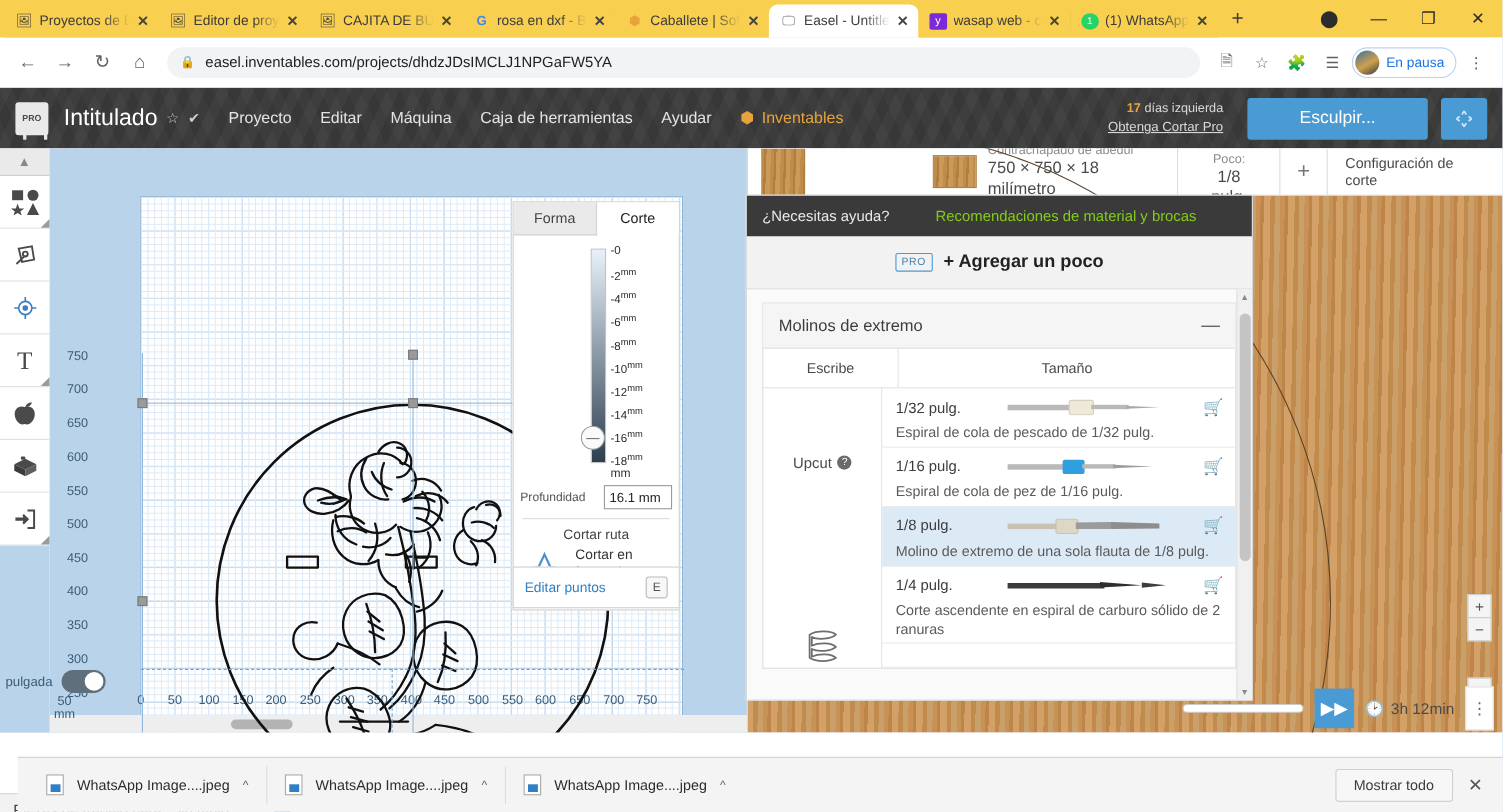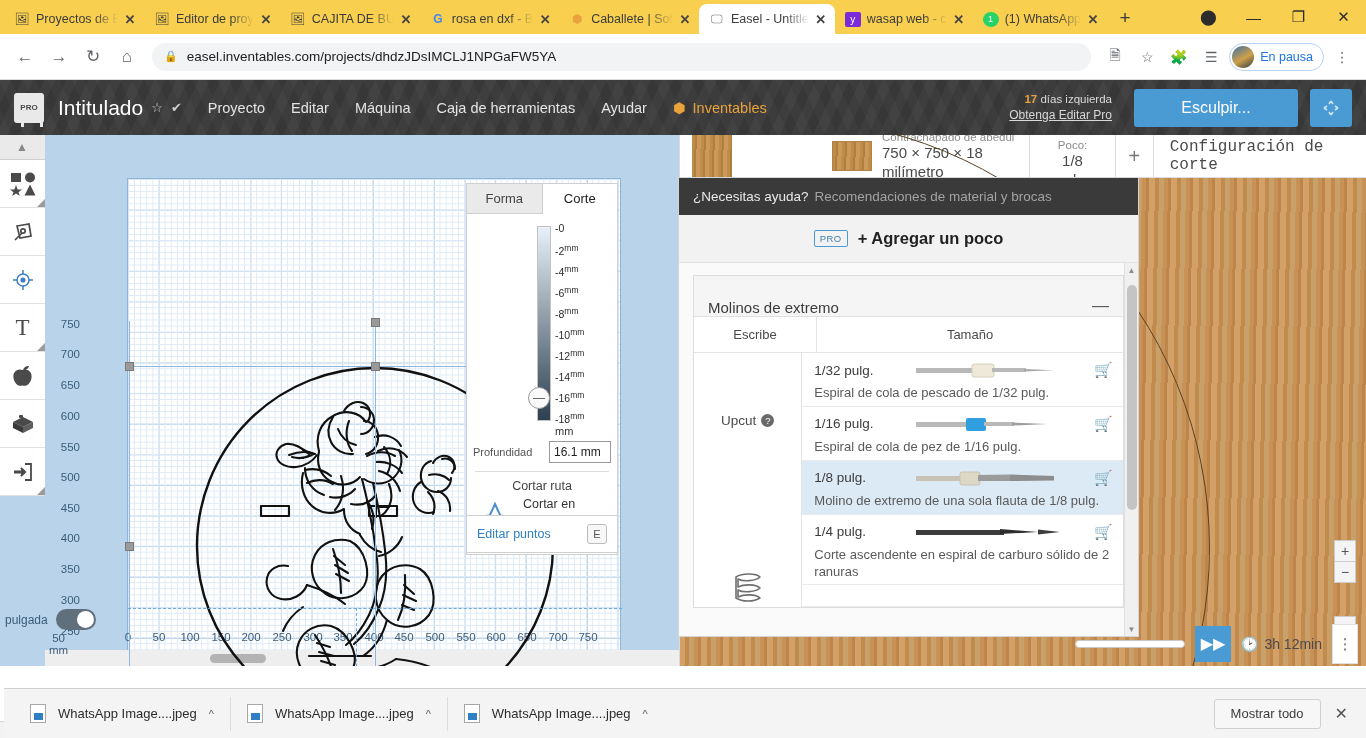--- a/index.html
+++ b/index.html
@@ -184,49 +184,49 @@
   .mat-cell{ display:flex; align-items:center; border-right:1px solid #dcdcdc; padding:0 12px;}
   .mat-swatch{ width:40px;height:30px;background:
       repeating-linear-gradient(92deg,#c08c4a 0 3px,#b07f3f 3px 5px,#cb9a58 5px 9px);
     border:1px solid #b08243; flex:0 0 40px;}
   .mat-txt{ margin-left:10px; line-height:1.25;}
   .mat-sub{ font-size:11.5px; color:#8b8b8b;}
   .mat-main{ font-size:15px; color:#4a4a4a;}
   .mat-center{ text-align:center; line-height:1.25;}
   #mat-plus{ width:44px; display:flex; align-items:center; justify-content:center;
     font-size:20px; color:#777; border-right:1px solid #dcdcdc; cursor:pointer;}
-  #cut-settings-cell{ display:flex;align-items:center;padding:0 16px; font-size:16px; color:#4a4a4a; cursor:pointer;font-family:Liberation Mono, monospace;}
+  #cut-settings-cell{ display:flex;align-items:center;padding:0 16px; font-size:13px; color:#4a4a4a; cursor:pointer;}
   #wood-preview{ position:absolute; left:0; right:0; top:43px; bottom:0;
     background:repeating-linear-gradient(91deg,
       #c89155 0 4px,#bd8549 4px 7px,#d3a068 7px 13px,#c18b4d 13px 17px,#caa06a 17px 22px);
   }
   #wood-preview .arc{ position:absolute; border:1px solid #5a4226; border-radius:50%; }
 
   
   #sim-bar{ position:absolute; right:0; bottom:0; height:45px; display:flex; align-items:center;
     gap:10px; padding:0 8px; z-index:9;}
   #sim-slider{ width:110px;height:8px;border:1px solid #c9c9c9;border-radius:5px;background:#fff;}
   #sim-play{ width:36px;height:36px;background:#4a9ad4;color:#fff;display:flex;align-items:center;
     justify-content:center;font-size:16px;cursor:pointer;}
   #sim-time{ display:flex;align-items:center;gap:6px;font-size:14px;color:#4a4a4a;}
   #sim-kebab{ width:26px;height:40px;background:#fff;border:1px solid #e0e0e0;display:flex;
     align-items:center;justify-content:center;color:#666;font-size:15px;cursor:pointer;}
 
   
   #bits-modal{ position:absolute; left:678px; top:42px; width:461px; height:460px;
     background:#fafafa; border:1px solid #d5d5d5; z-index:20; display:flex; flex-direction:column;}
   #bits-help{ background:#3a3a3a; color:#e9e9e9; font-size:13.5px; padding:11px 14px; display:flex; gap:6px;}
-  #bits-help a{ color:#a3a3a3; text-decoration:none; cursor:pointer;}
+  #bits-help a{ color:#84cc16; text-decoration:none; cursor:pointer;margin-left:36px;}
   #bits-add{ background:#f2f2f2; display:flex; align-items:center; justify-content:center; gap:10px;
     padding:14px 0; border-bottom:1px solid #e2e2e2;}
   #bits-add .pro{ border:1px solid #4a9ad4; color:#3f7fae; font-size:9.5px; padding:2px 5px; border-radius:2px; letter-spacing:.5px;}
   #bits-add .lab{ font-size:16.5px; color:#222; font-weight:600; cursor:pointer;}
   #bits-scroll{ flex:1 1 auto; overflow:hidden; padding:12px 14px 0 14px; position:relative;}
   #bits-card{ border:1px solid #ddd; background:#fff;}
-  #bits-card-hd{ background:#f5f5f5; height:41px; display:flex; align-items:flex-end;
+  #bits-card-hd{ background:#f5f5f5; height:41px; display:flex; align-items:center;
     padding:0 14px; border-bottom:1px solid #e0e0e0;}
   #bits-card-hd .t{ flex:1 1 auto; font-size:15px; color:#3c3c3c;}
   #bits-card-hd .m{ font-size:17px; color:#555; cursor:pointer;}
   #bits-th{ display:flex; border-bottom:1px solid #e3e3e3;}
   #bits-th .c1{ width:123px; text-align:center; font-size:13px; color:#4a4a4a; padding:10px 0;
     border-right:1px solid #e3e3e3;}
   #bits-th .c2{ flex:1 1 auto; text-align:center; font-size:13px; color:#4a4a4a; padding:10px 0;}
   #bits-body{ display:flex; }
   #bits-type-col{ width:123px; border-right:1px solid #e3e3e3; display:flex; flex-direction:column;
     align-items:center; justify-content:space-between; padding-top:60px;}
@@ -251,21 +251,21 @@
   
   #workpieces{ position:absolute; left:0; right:0; top:586px; height:30px; background:#f2f2f2;
     border-top:1px solid #d6d6d6; border-bottom:1px solid #d6d6d6; display:flex; align-items:center;
     padding:0 12px; gap:8px; z-index:10;}
   #workpieces .t{ font-size:13.5px; color:#3c3c3c;}
   #workpieces .cv{ font-size:12px; color:#666; cursor:pointer;}
   #workpieces .q{ width:15px;height:15px;border-radius:50%;background:#2f7fc4;color:#fff;
     font-size:10px;display:flex;align-items:center;justify-content:center;cursor:pointer;}
 
   
-  #downloads{ position:absolute; left:4px; right:0; bottom:0; height:50px; background:#f4f4f4;
+  #downloads{ position:absolute; left:16px; right:0; bottom:0; height:50px; background:#f4f4f4;
     border-top:1px solid #d0d0d0; display:flex; align-items:center; padding:0 10px; gap:0; z-index:30;}
   .dl-item{ display:flex; align-items:center; gap:12px; padding:0 16px; height:34px;
     border-right:1px solid #dcdcdc; cursor:pointer;}
   .dl-item .fi{ width:16px;height:19px;background:#fff;border:1px solid #a8a8a8; position:relative; flex:0 0 16px;}
   .dl-item .fi::after{content:"";position:absolute;left:3px;top:8px;width:9px;height:7px;background:#2f7fc4;}
   .dl-item .nm{ font-size:13px; color:#2c2c2c; white-space:nowrap;}
   .dl-item .cv{ font-size:11px; color:#5a5a5a;}
   #dl-right{ margin-left:auto; display:flex; align-items:center; gap:14px;}
   #show-all-btn{ height:30px; padding:0 16px; background:#f7f7f7; border:1px solid #d0d0d0; border-radius:3px;
     font-size:13px; color:#3c3c3c; font-family:inherit; cursor:pointer;}
@@ -359,21 +359,21 @@
   <div id="inventables-link">
     <span>⬢</span>
     <span>Inventables</span>
   </div>
   <div id="hdr-right">
     <div id="trial-box">
       <div id="trial-days">
         <b>17</b>
         <span>días izquierda</span>
       </div>
-      <span id="pro-link">Obtenga Editar Pro</span>
+      <span id="pro-link">Obtenga Cortar Pro</span>
     </div>
     <button id="carve-btn">Esculpir...</button>
     <div id="fullscreen-btn">
       <svg width="18" height="18" viewBox="0 0 18 18" fill="none" stroke="#cfe6f7" stroke-width="1.6">
         <path d="M9 2 L7 5 M9 2 L11 5 M9 16 L7 13 M9 16 L11 13 M2 9 L5 7 M2 9 L5 11 M16 9 L13 7 M16 9 L13 11"></path>
       </svg>
     </div>
   </div>
 </div>
 

